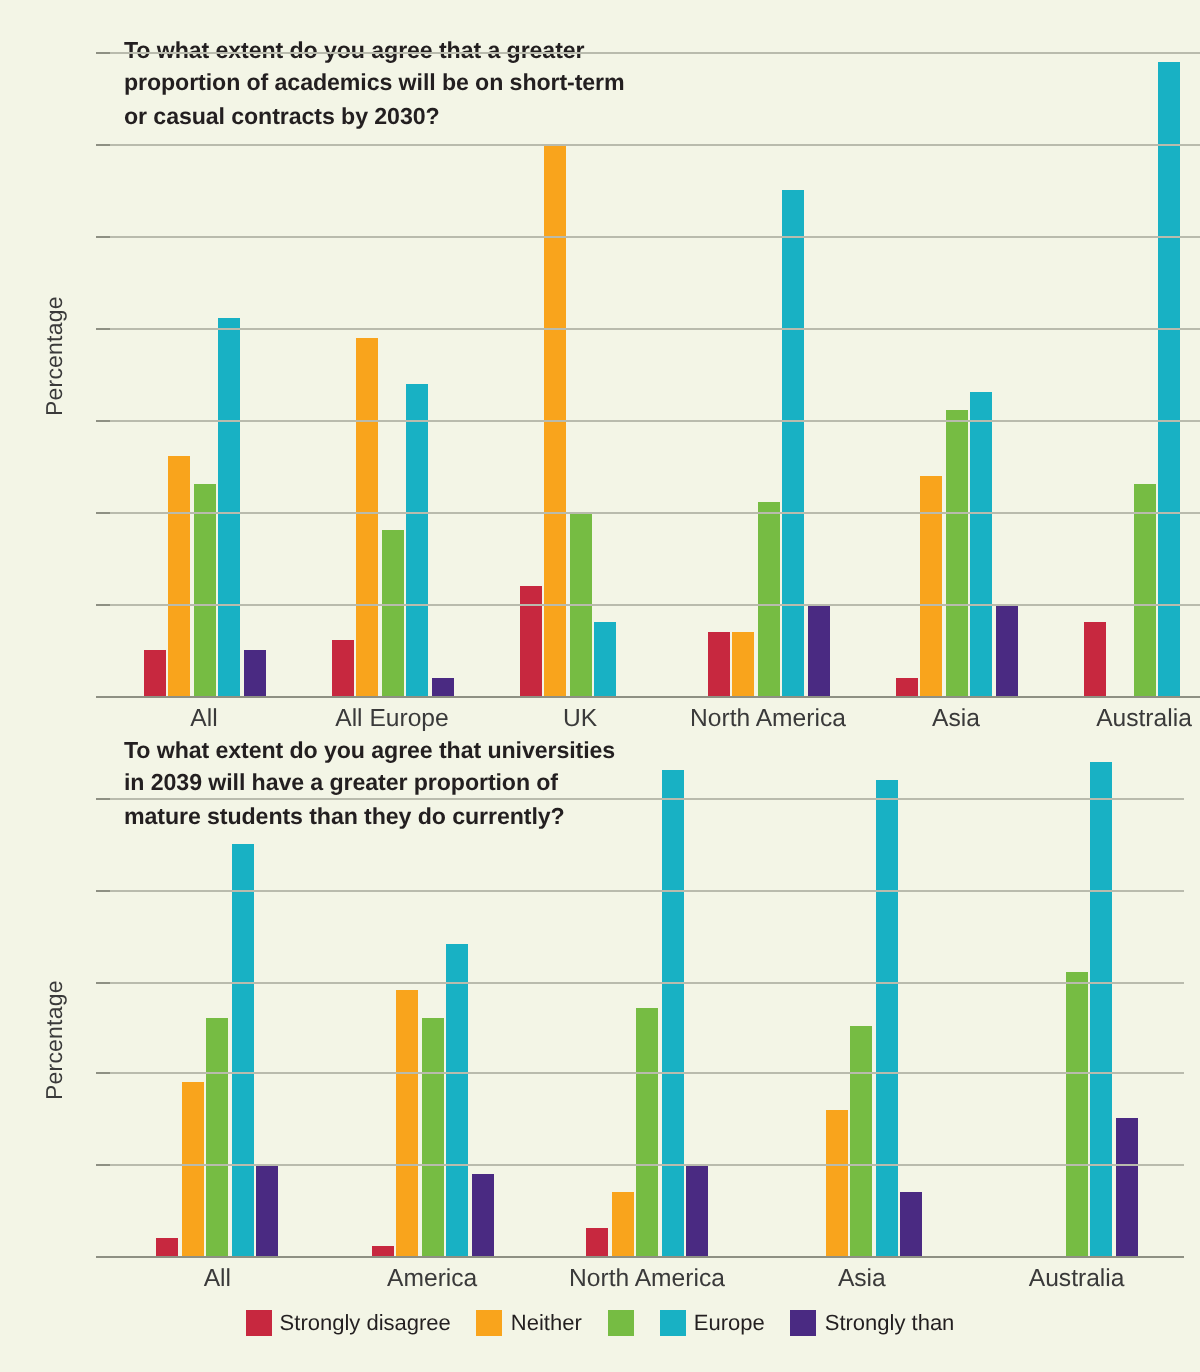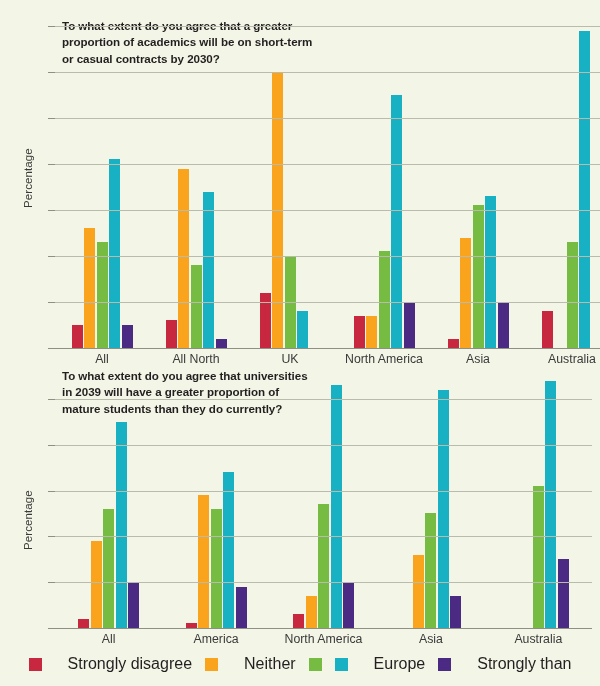--- a/index.html
+++ b/index.html
@@ -143,24 +143,23 @@
     display: flex;
     align-items: center;
     gap: 4px;
   }
   .legend-swatch {
     width: 13px;
     height: 13px;
     display: block;
   }
   .legend-label {
-    font-size: 16px;
+    font-size: 11px;
     color: #231f20;
     white-space: nowrap;
-    margin-left: 22px;
   }
 </style>
 </head>
 <body>
 
 <div class="figure">
 
   <div class="panel" id="panel-1">
     <div class="axis-title">Percentage</div>
     <div class="chart-title">To what extent do you agree that a greater
@@ -235,21 +234,21 @@
         <div class="ytick-stub" style="top: 138px;"></div>
         <div class="gridline" style="top: 92px;"></div>
         <div class="ytick-stub" style="top: 92px;"></div>
         <div class="gridline" style="top: 46px;"></div>
         <div class="ytick-stub" style="top: 46px;"></div>
         <div class="gridline" style="top: 0px;"></div>
         <div class="ytick-stub" style="top: 0px;"></div>
       </div>
     <div class="xlabels" id="xlabels-1">
         <div class="xlabel">All</div>
-        <div class="xlabel">All North</div>
+        <div class="xlabel">All Europe</div>
         <div class="xlabel">UK</div>
         <div class="xlabel">North America</div>
         <div class="xlabel">Asia</div>
         <div class="xlabel">Australia</div>
       </div>
   </div>
 
   <div class="panel" id="panel-2">
     <div class="axis-title">Percentage</div>
     <div class="chart-title">To what extent do you agree that universities

